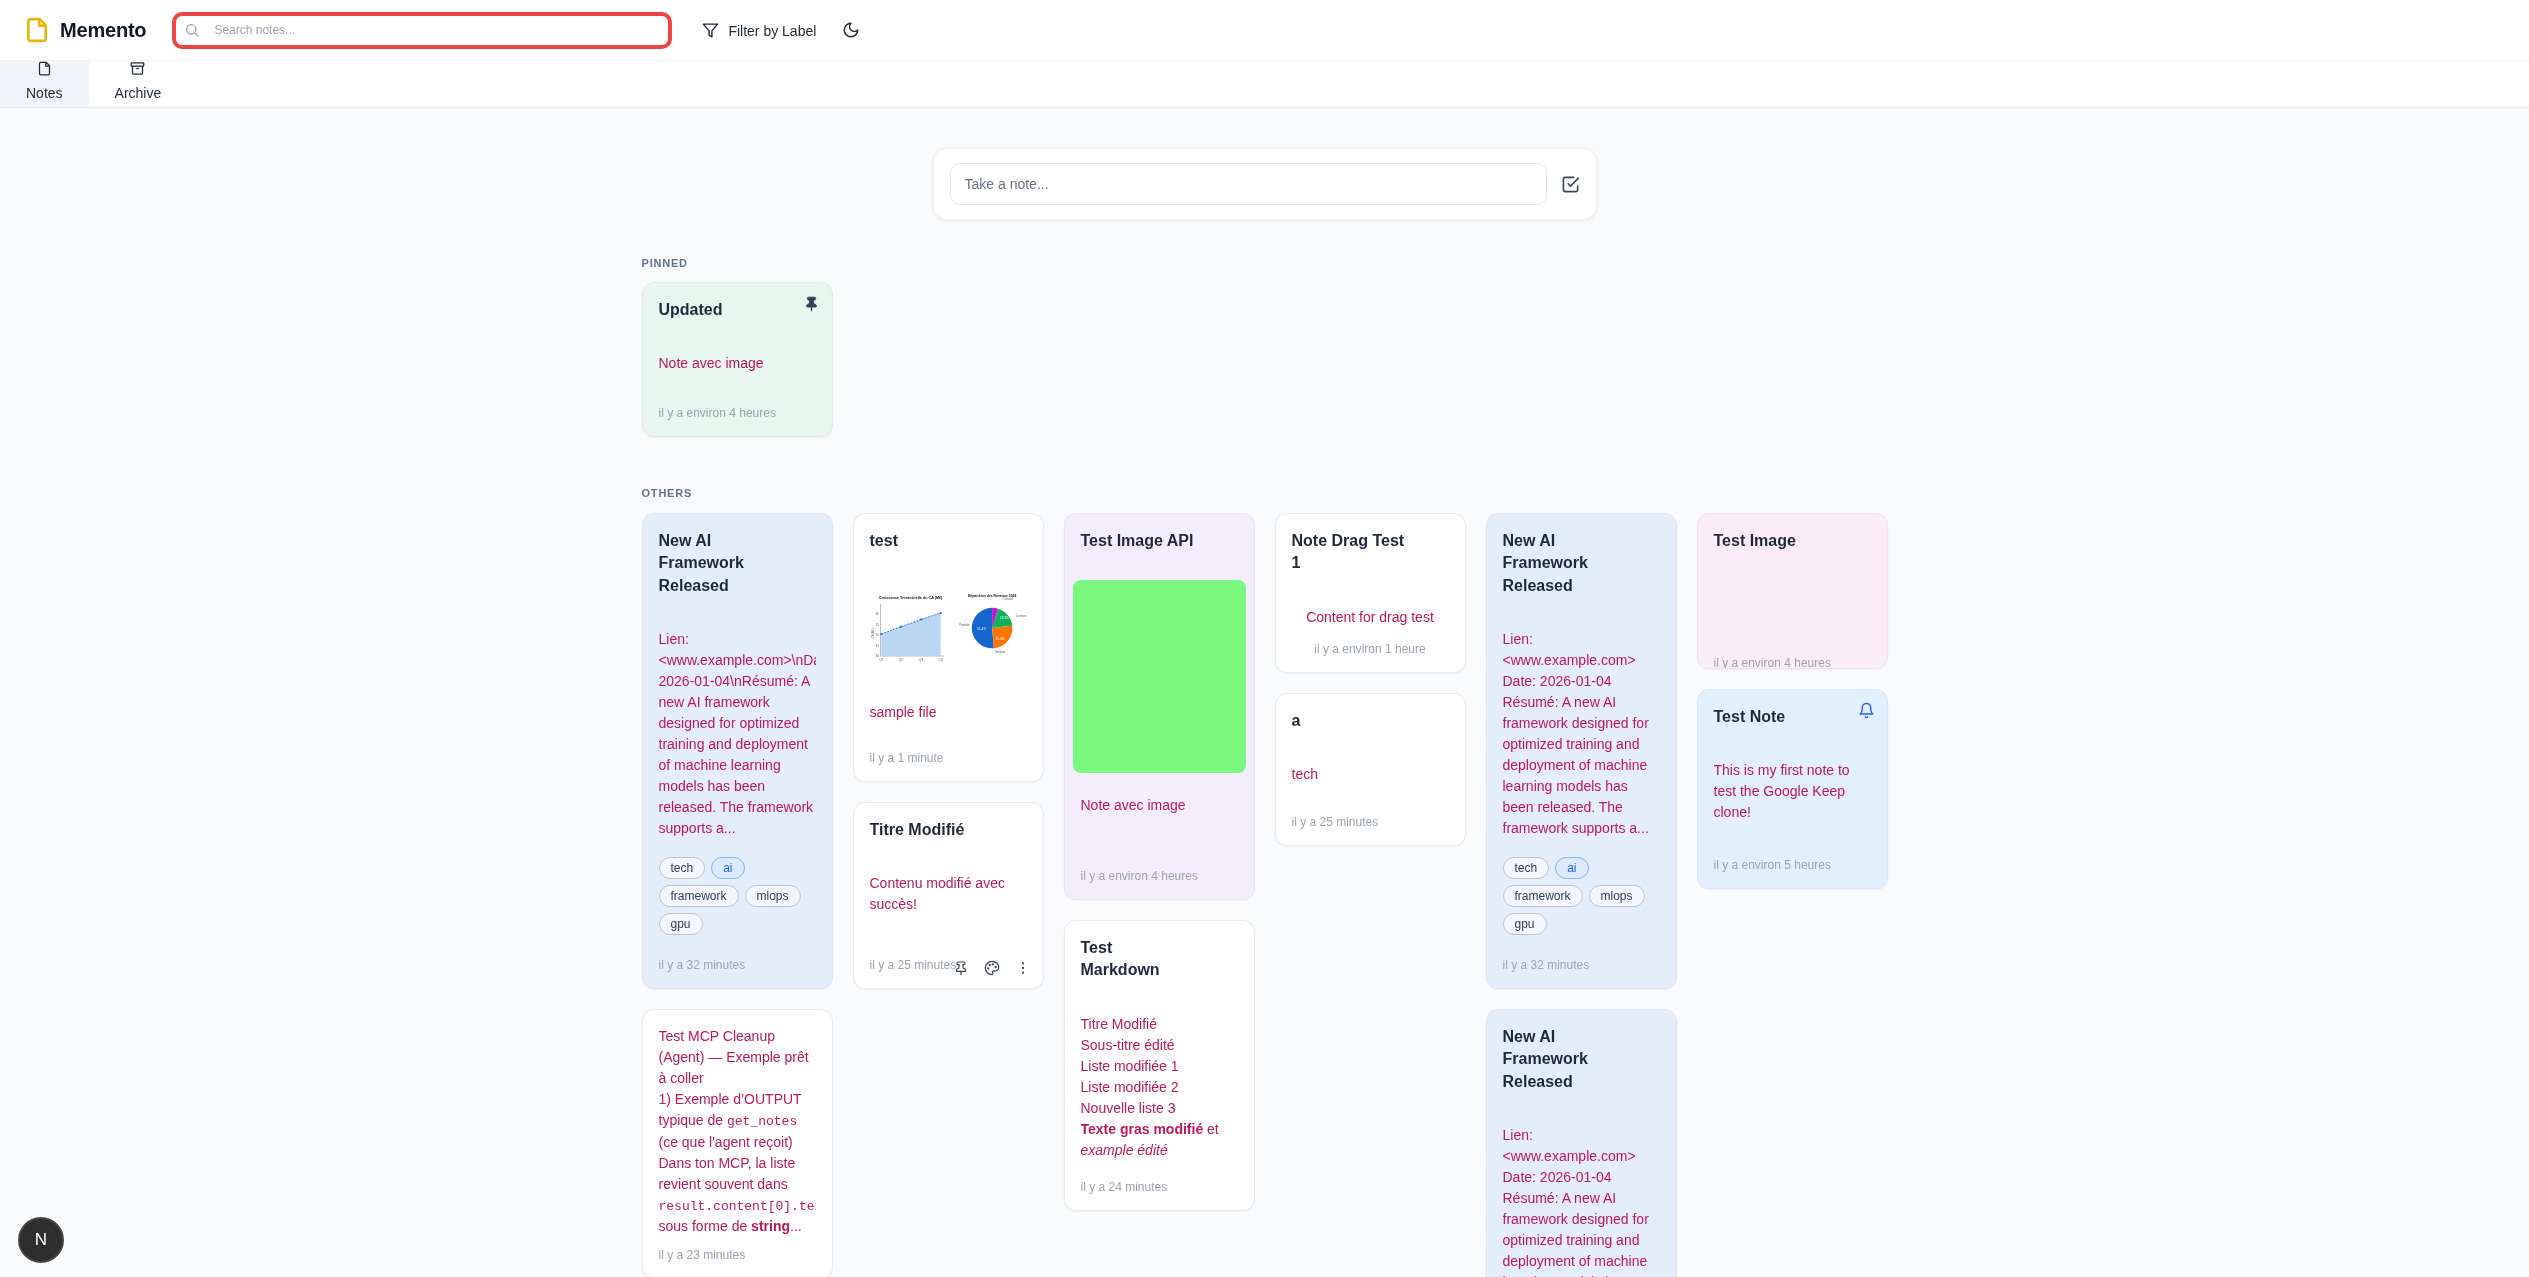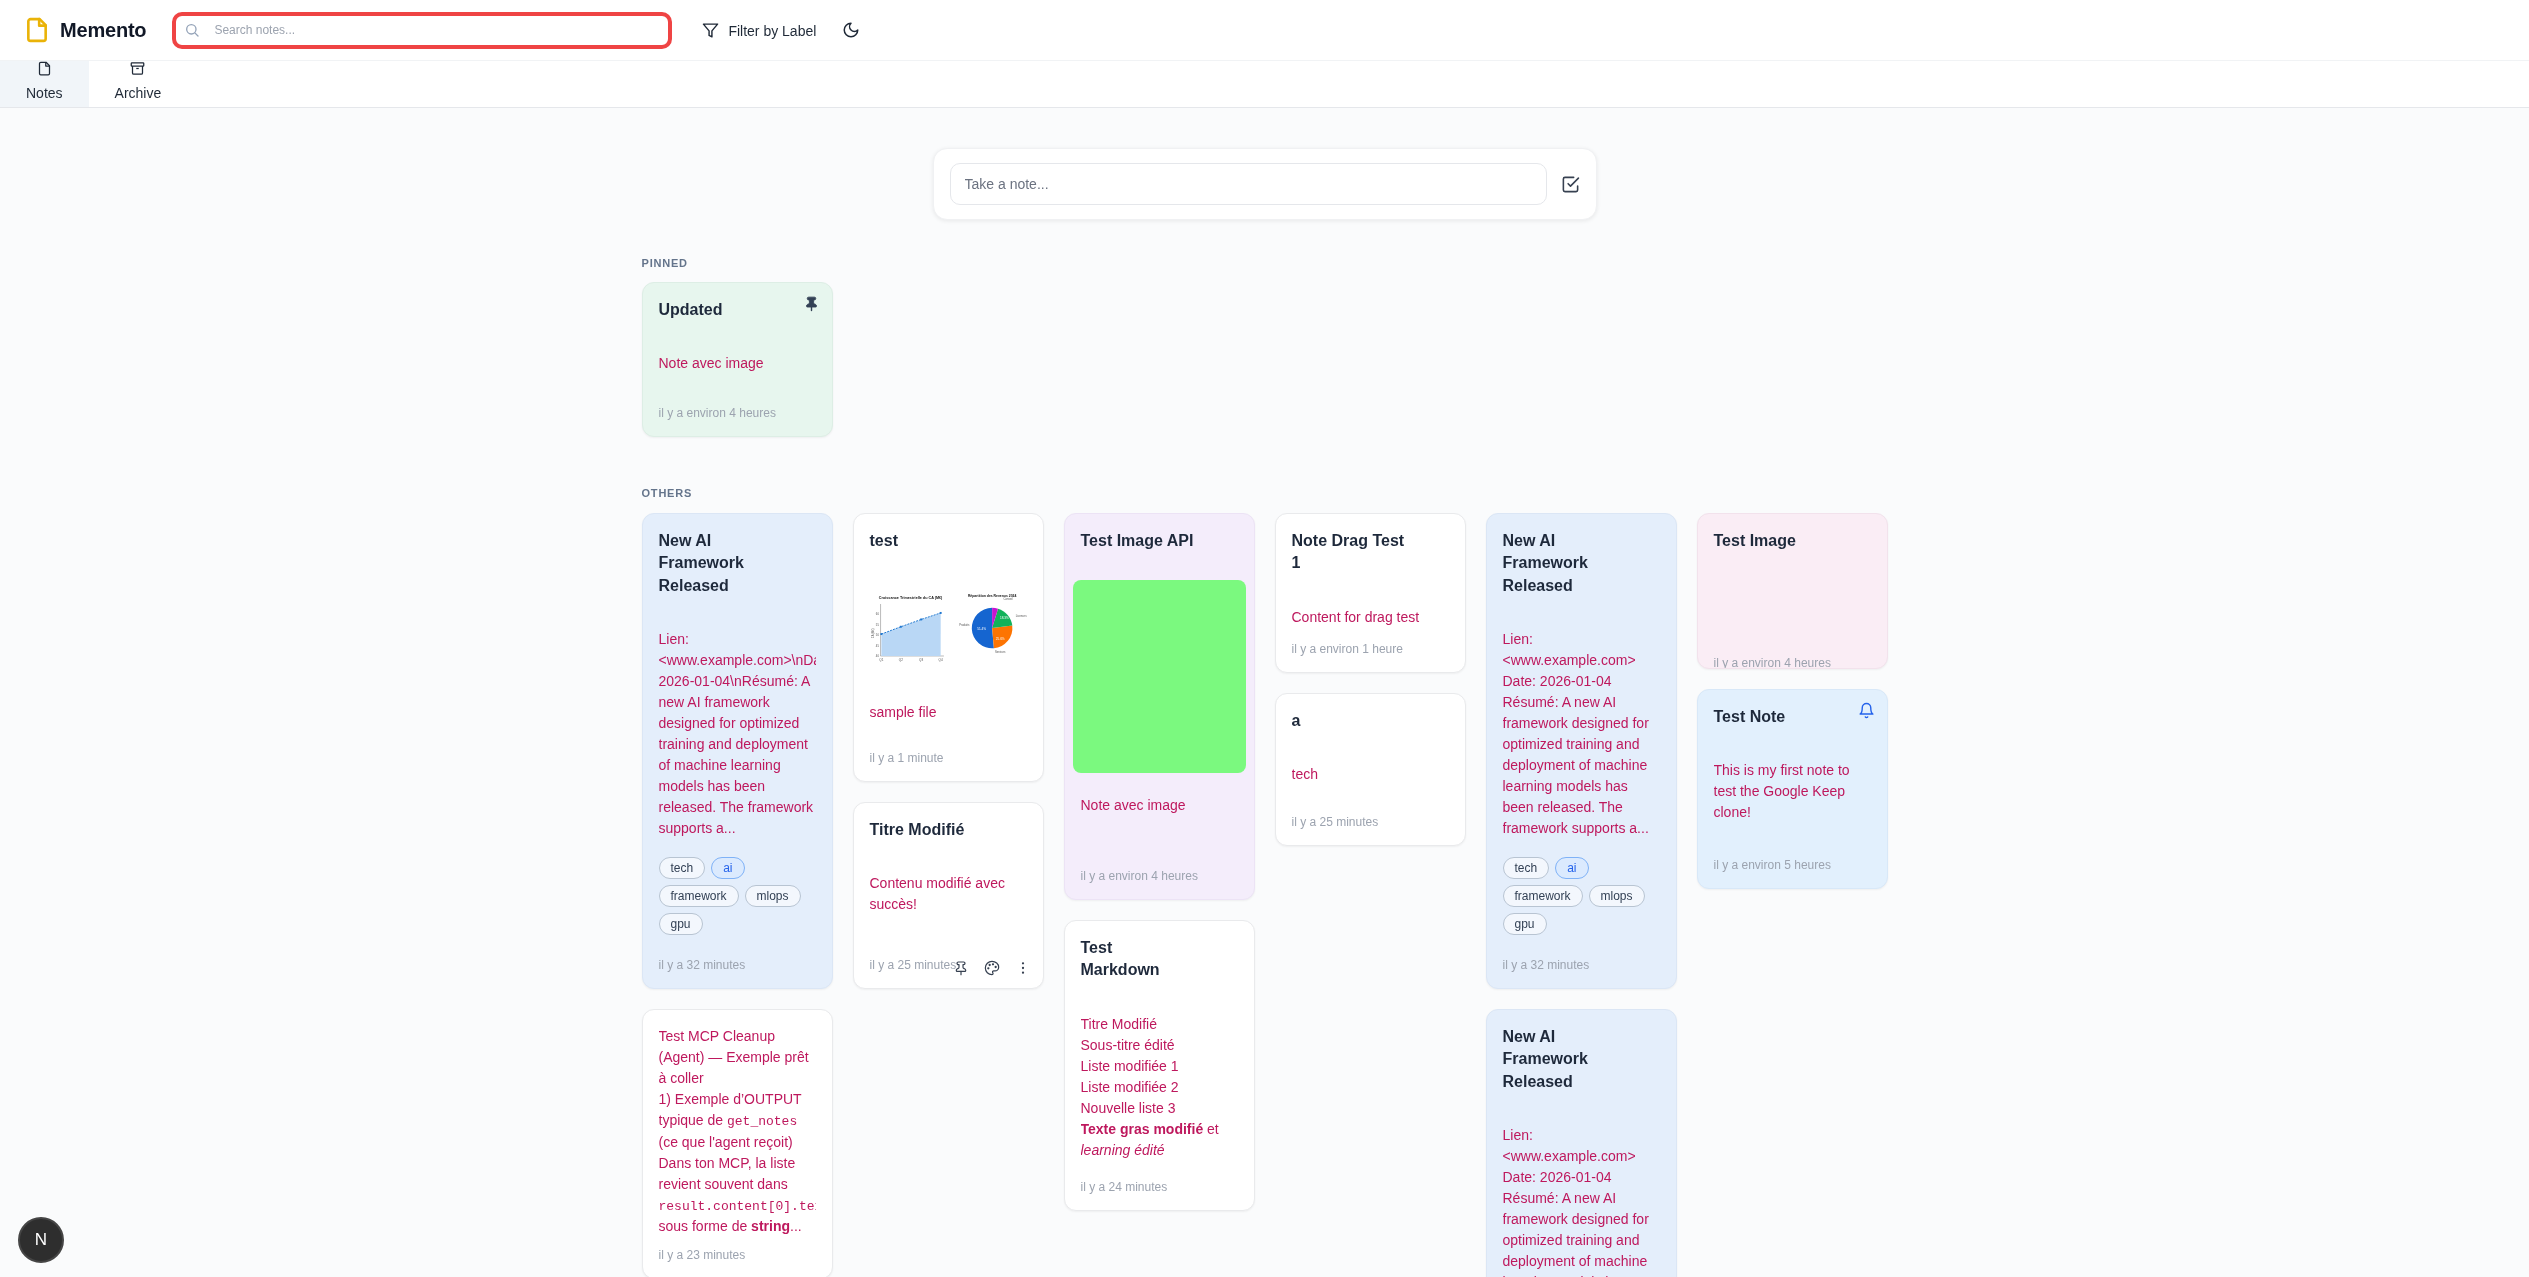--- a/index.html
+++ b/index.html
@@ -285,29 +285,29 @@
               <span class="note-time">il y a environ 4 heures</span>
             </div>
         </div>
 
         <div class="card" style="height:291px;">
           <div class="note-title">Test Markdown</div>
           <div class="note-content"><span>Titre Modifié
 Sous-titre édité
 Liste modifiée 1
 Liste modifiée 2
-Nouvelle liste 3</span><br><span class="b">Texte gras modifié</span><span> et</span><br><span class="i">learning édité</span><br><span class="mono">console.log("Code mod</span></div>
+Nouvelle liste 3</span><br><span class="b">Texte gras modifié</span><span> et</span><br><span class="i">example édité</span><br><span class="mono">console.log("Code mod</span></div>
           <div class="card-footer">
               <span class="note-time">il y a 24 minutes</span>
             </div>
         </div>
       </div>
 
       <div class="col">
-        <div class="card" style="height:160px;">
+        <div class="card" style="height:160px;align-items:center;">
           <div class="note-title">Note Drag Test 1</div>
           <div class="note-content">Content for drag test</div>
           <div class="card-footer">
               <span class="note-time">il y a environ 1 heure</span>
             </div>
         </div>
 
         <div class="card" style="height:153px;">
           <div class="note-title">a</div>
           <div class="note-content">tech</div>

